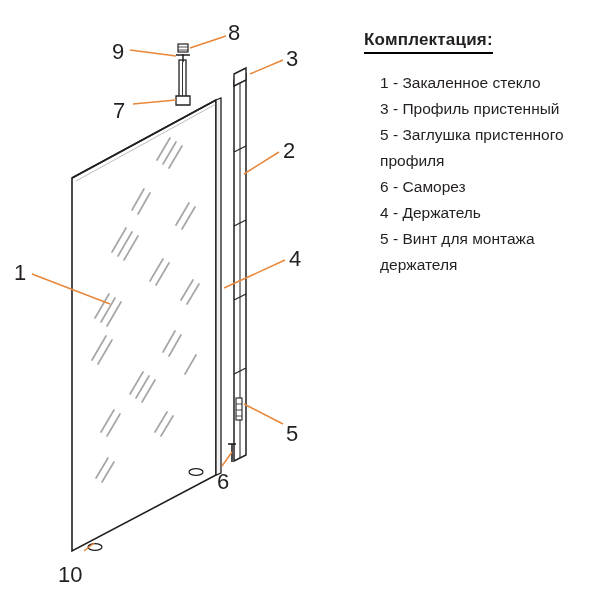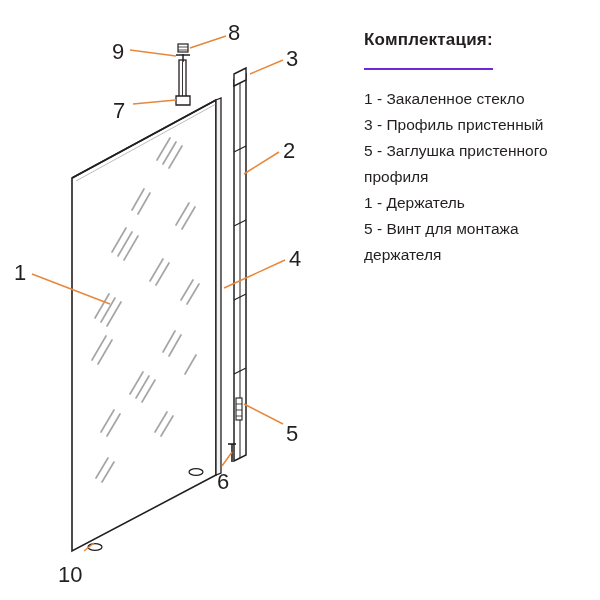--- a/index.html
+++ b/index.html
@@ -31,28 +31,27 @@
     position: absolute;
     left: 364px;
     top: 30px;
     width: 232px;
   }
   .legend-title {
     font-size: 17px;
     font-weight: bold;
     color: #231f20;
     letter-spacing: 0.2px;
-    padding-bottom: 18px;
-    border-bottom: 2px solid #6d28d9;
+    padding-bottom: 2px;
+    border-bottom: 2px solid #000000;
     display: inline-block;
-    margin-bottom: 16px;
   }
   .legend-list {
     list-style: none;
-    margin: 0;
+    margin: 16px;
     padding: 0;
   }
   .legend-list li {
     font-size: 15.5px;
     line-height: 26px;
     color: #231f20;
     margin: 0;
     padding: 0;
     white-space: normal;
   }
@@ -189,18 +188,19 @@
   <div class="callout-label" style="left:228px; top:22px;">8</div>
   <div class="callout-label" style="left:112px; top:41px;">9</div>
   <div class="callout-label" style="left:58px;  top:564px;">10</div>
 
   <div class="legend">
     <div class="legend-title">Комплектация:</div>
     <ul class="legend-list">
       <li>1 - Закаленное стекло</li>
       <li>3 - Профиль пристенный</li>
       <li>5 - Заглушка пристенного профиля</li>
-      <li>1 - Держатель</li>
+      <li>6 - Саморез</li>
+      <li>4 - Держатель</li>
       <li>5 - Винт для монтажа держателя</li>
     </ul>
   </div>
 
 </div>
 
 </body></html>

